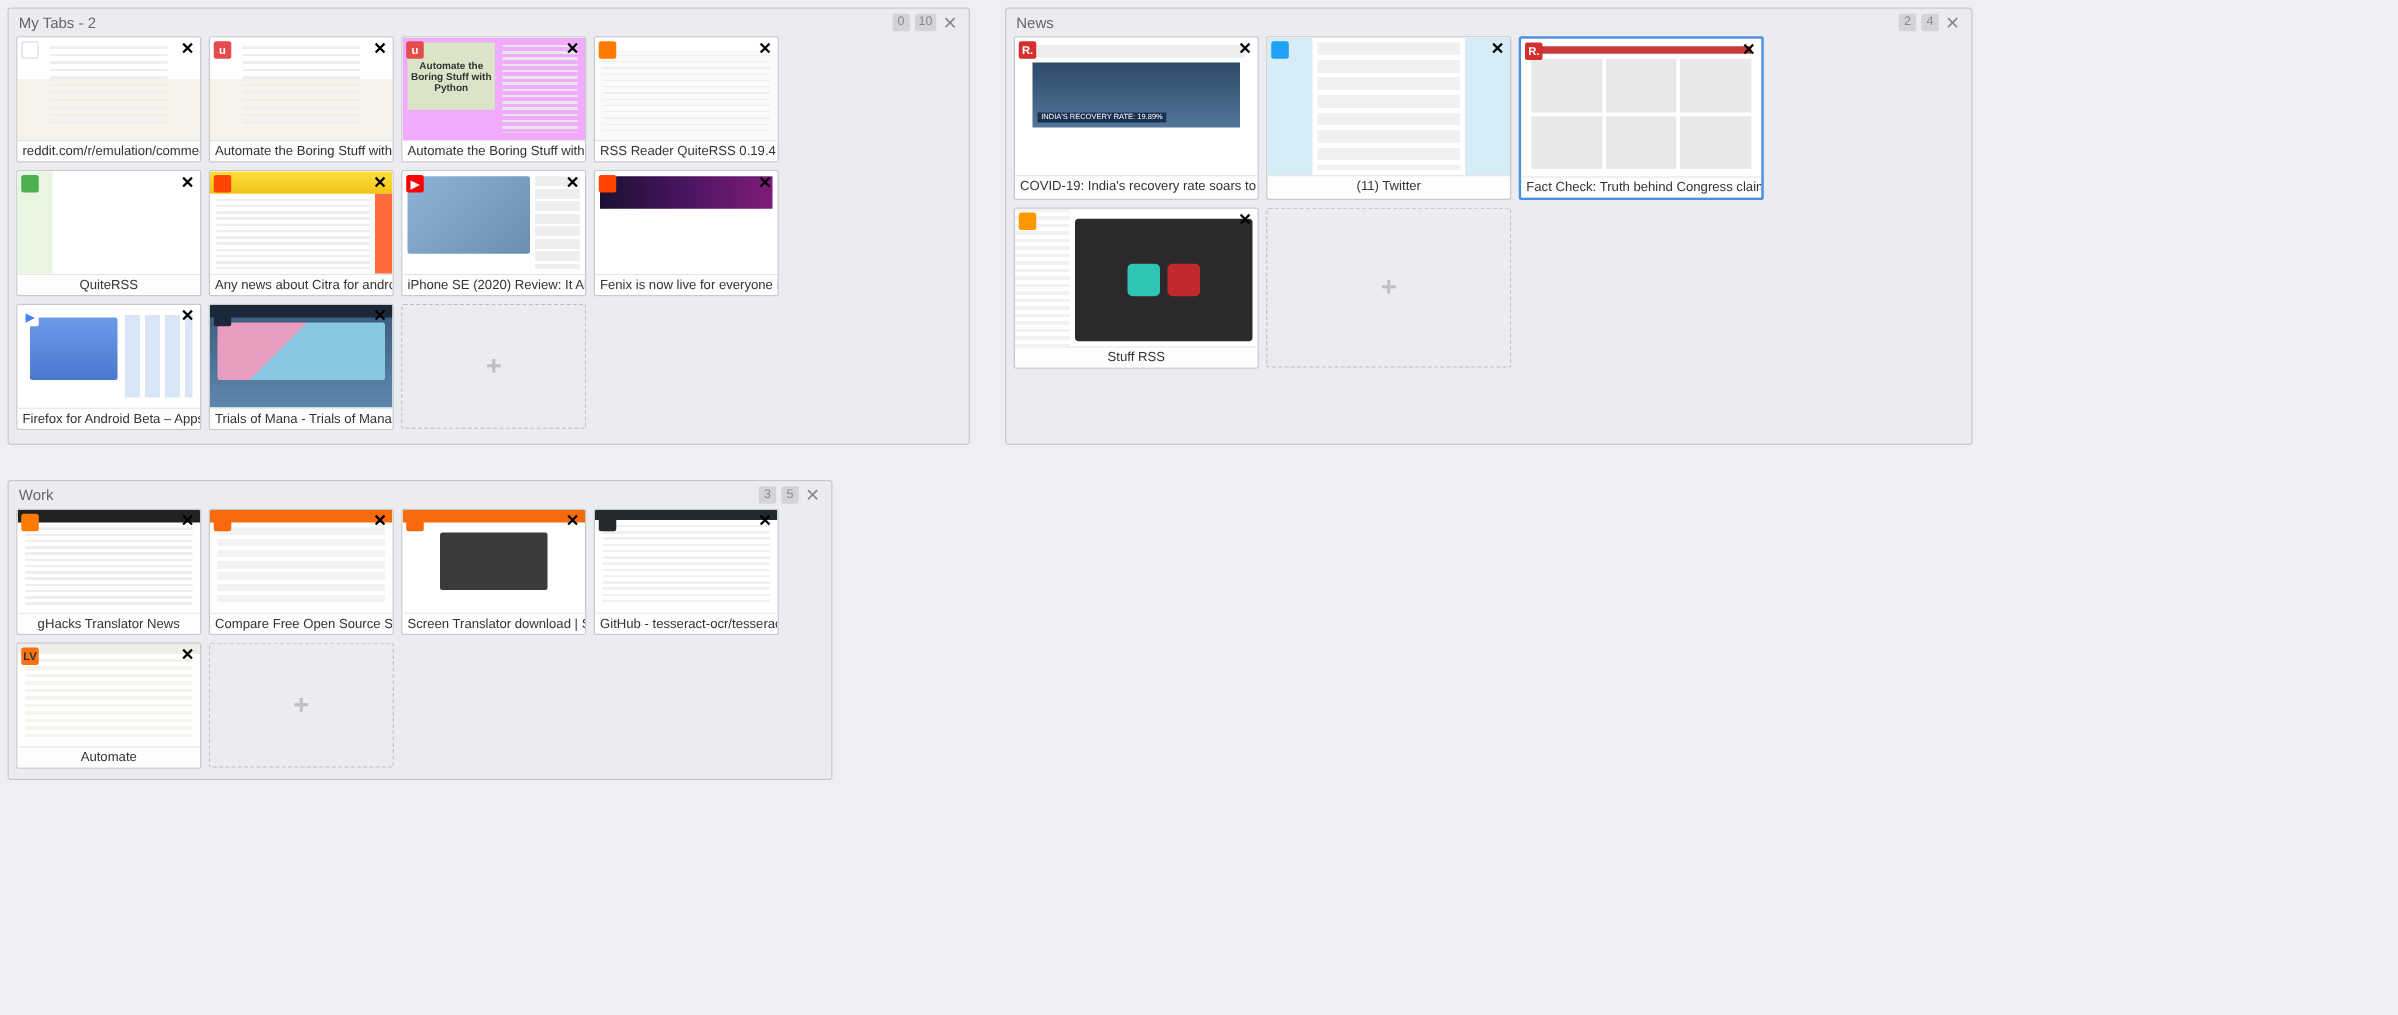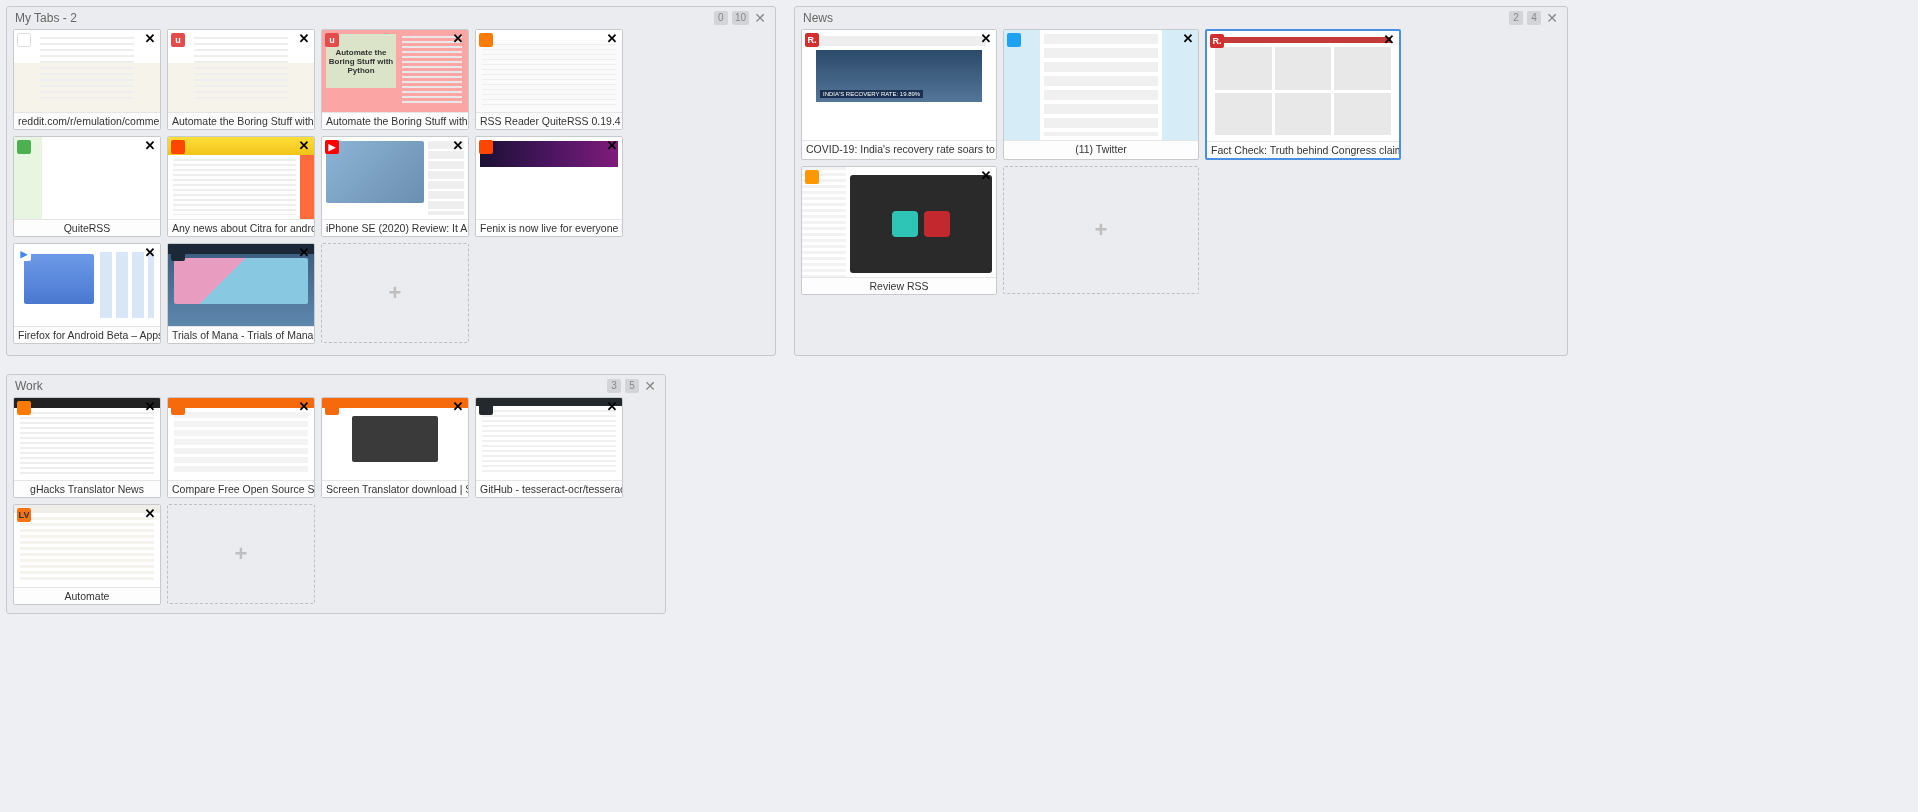--- a/index.html
+++ b/index.html
@@ -7,21 +7,21 @@
     background: #eeeff2;
     font-family: Arial, Helvetica, sans-serif;
     font-size: 11px;
     color: #333;
     padding: 6px;
     width: 1918px;
   }
   .workspace {
     display: flex;
     flex-wrap: wrap;
-    gap: 18px;
+    gap: 28px;
     align-items: flex-start;
   }
   .group {
     background: #ebecef;
     border: 1px solid #c8c9cc;
     border-radius: 3px;
     padding: 0 6px 6px 6px;
     position: relative;
   }
   .group-header {
@@ -138,21 +138,21 @@
     align-items: center;
     justify-content: center;
     color: #bfbfc2;
     font-size: 22px;
     font-weight: bold;
     cursor: pointer;
   }
   
   .art-text { background: linear-gradient(#fff 0 40%, #f6f3ea 40% 100%); }
   .art-text::after { content:""; position:absolute; left:18%; right:18%; top:8%; bottom:12%; background: repeating-linear-gradient(#eee 0 2px, transparent 2px 6px); }
-  .art-book { background:#fca5a5; }
+  .art-book { background:#f0abfc; }
   .art-book .abimg { position:absolute; left:4px; top:4px; width:70px; height:54px; background:#dbe4c8; display:flex; align-items:center; justify-content:center; text-align:center; font-size:8px; font-weight:bold; color:#333; padding:2px; }
   .art-book::after { content:""; position:absolute; left:80px; right:6px; top:6px; bottom:6px; background: repeating-linear-gradient(#e8e8e8 0 2px, transparent 2px 5px); }
   .art-rss { background:linear-gradient(#fff 0 12%, #fafafa 12% 100%); }
   .art-rss::after { content:""; position:absolute; left:6px; right:6px; top:14px; bottom:6px; background:repeating-linear-gradient(#eee 0 1px, transparent 1px 5px); }
   .art-quite { background:#fff; }
   .art-quite::before { content:""; position:absolute; left:0; top:0; width:28px; height:100%; background:#e8f5e0; }
   .art-citra { background:#fefefe; }
   .art-citra::before { content:""; position:absolute; left:0; right:0; top:0; height:18px; background:linear-gradient(#ffdf3a,#f0c419); }
   .art-citra::after { content:""; position:absolute; left:5px; top:22px; right:18px; bottom:4px; background:repeating-linear-gradient(#eee 0 2px, transparent 2px 5px);}
   .art-citra .side { position:absolute; right:0; top:18px; width:14px; bottom:0; background:#ff6b3d; }
@@ -364,21 +364,21 @@
           <div class="thumb">
             <div class="thumb-inner art-smart">
               <div class="dark">
                 <div class="a"></div>
                 <div class="b"></div>
               </div>
             </div>
             <div class="favicon" style="background: rgb(255, 152, 0);"></div>
             <div class="tile-close">✕</div>
           </div>
-          <div class="tile-title">Review RSS</div>
+          <div class="tile-title">Stuff RSS</div>
         </div>
         <div class="add-tile news-add">+</div>
       </div>
   </div>
 
   <div class="group g-work">
     <div class="group-header">
       <span class="group-title">Work</span>
       <span class="group-controls">
         <span class="badge">3</span>

